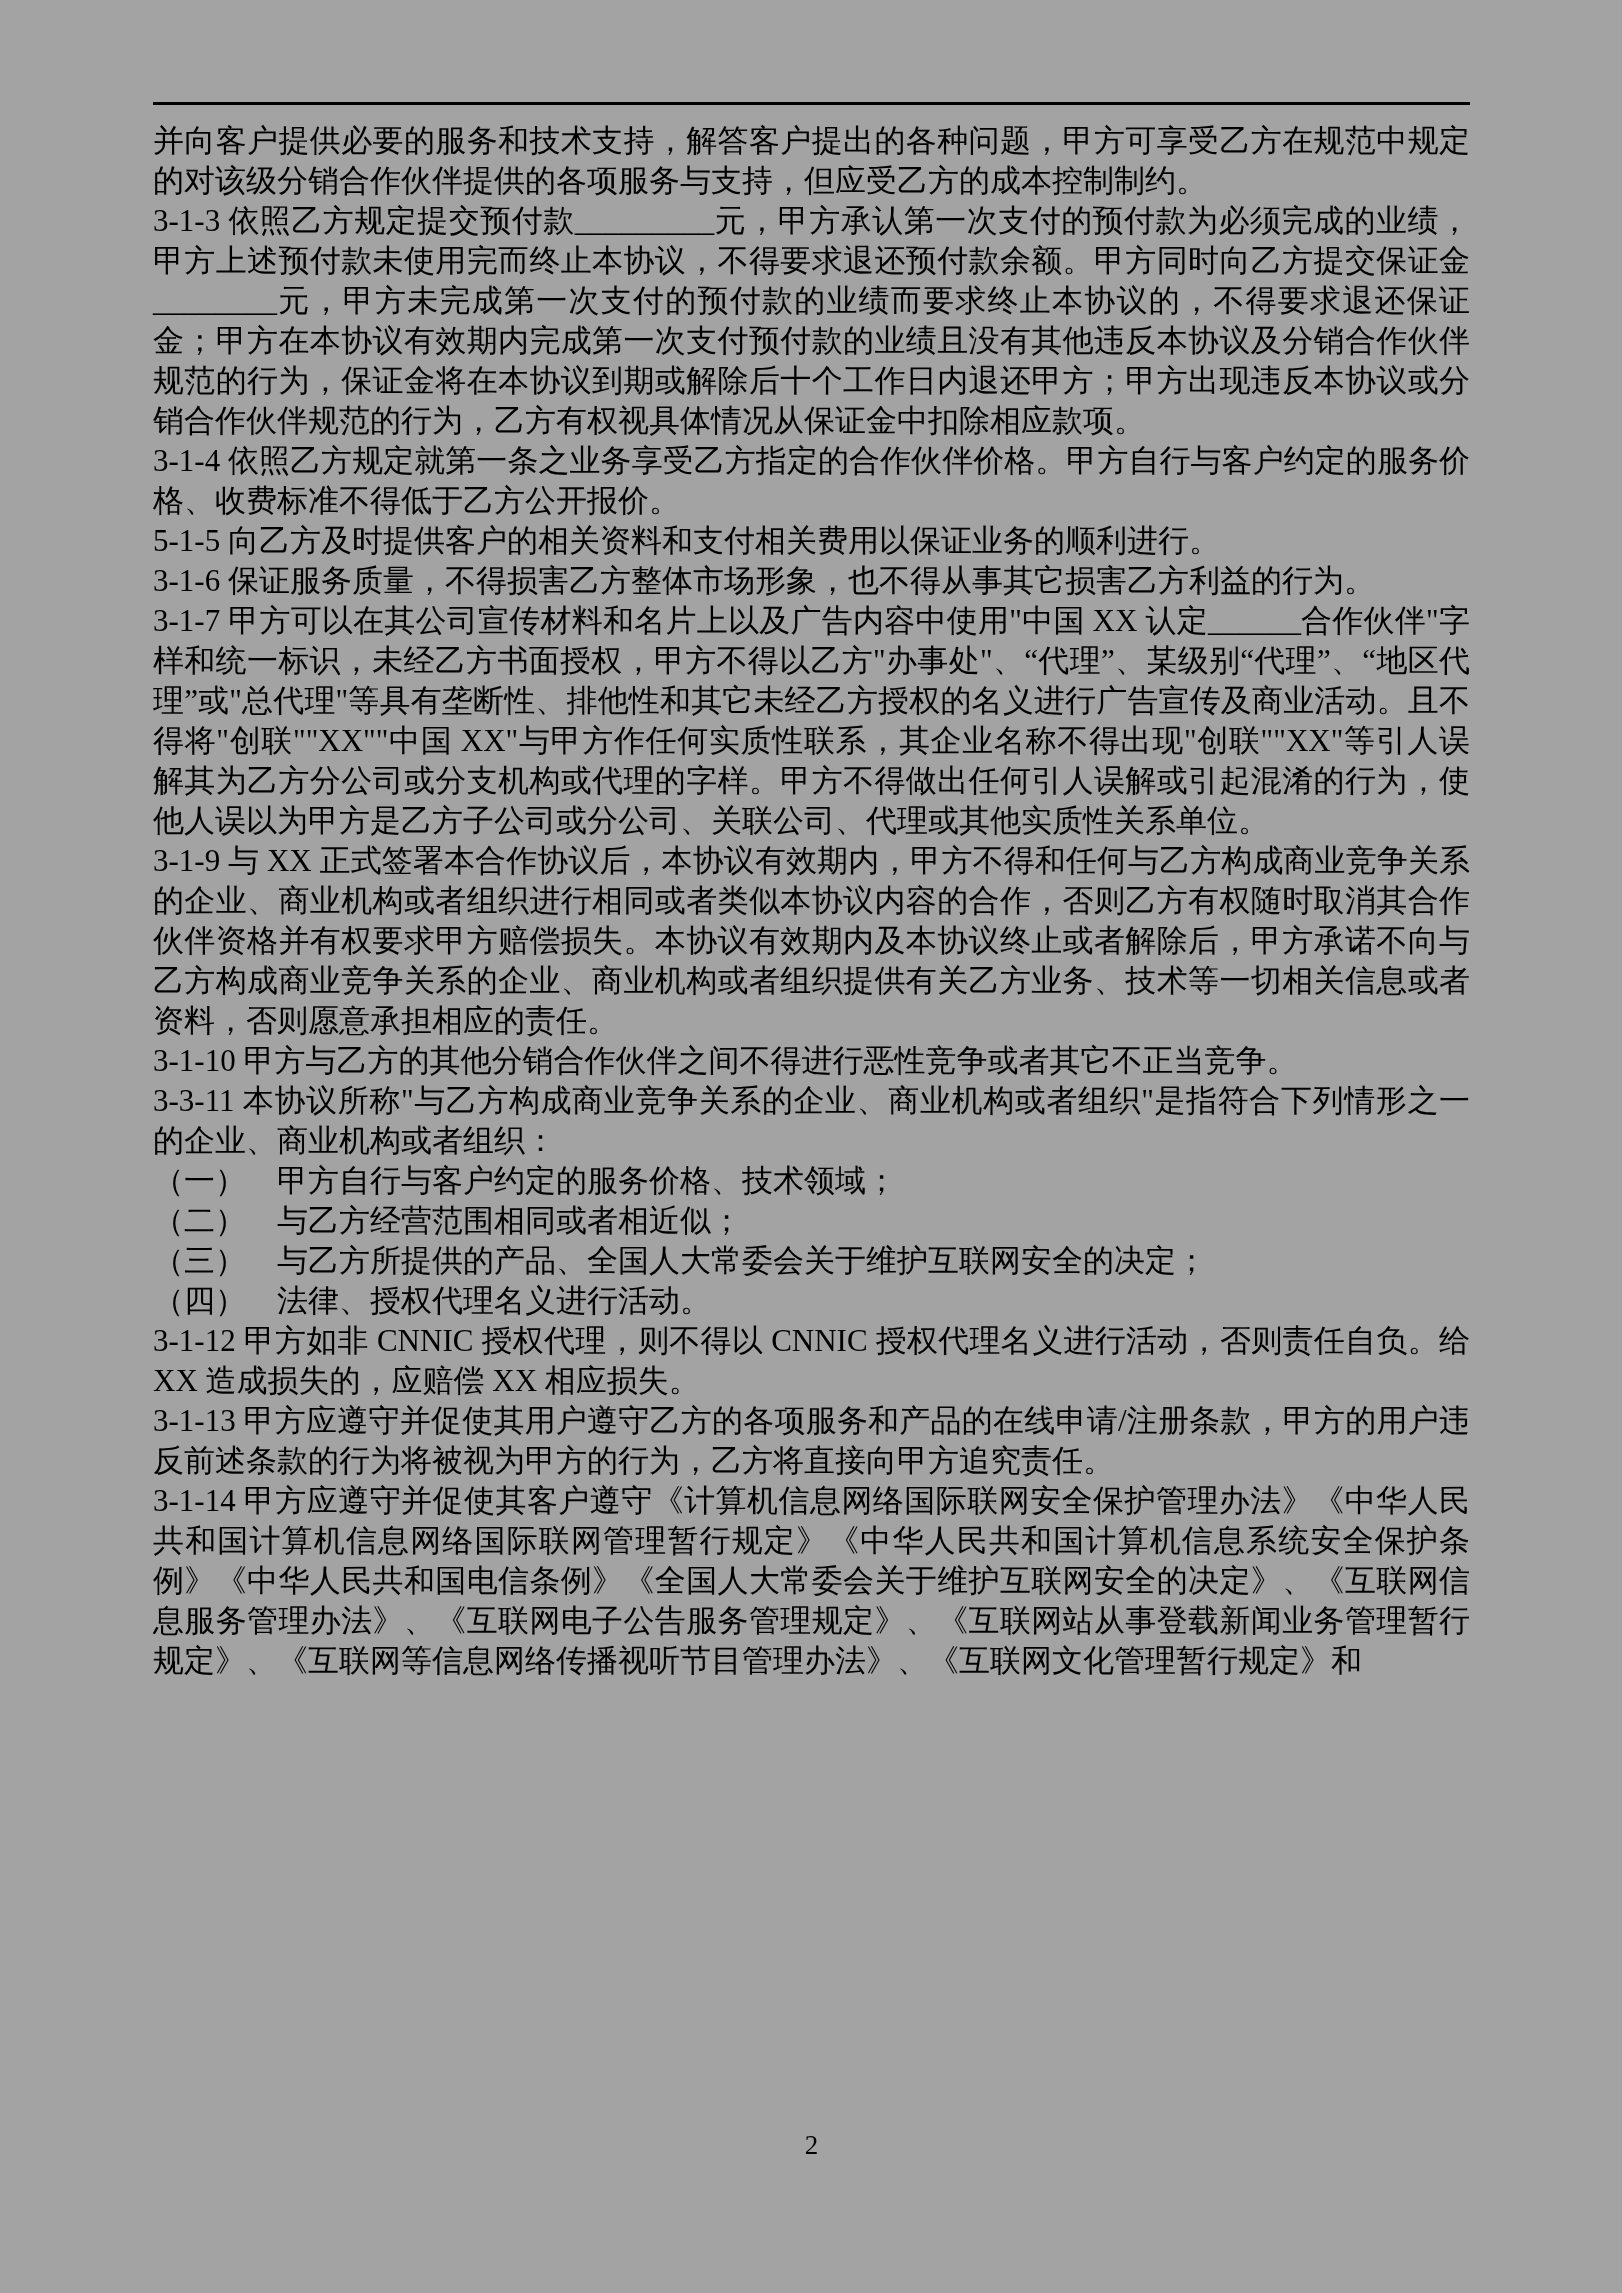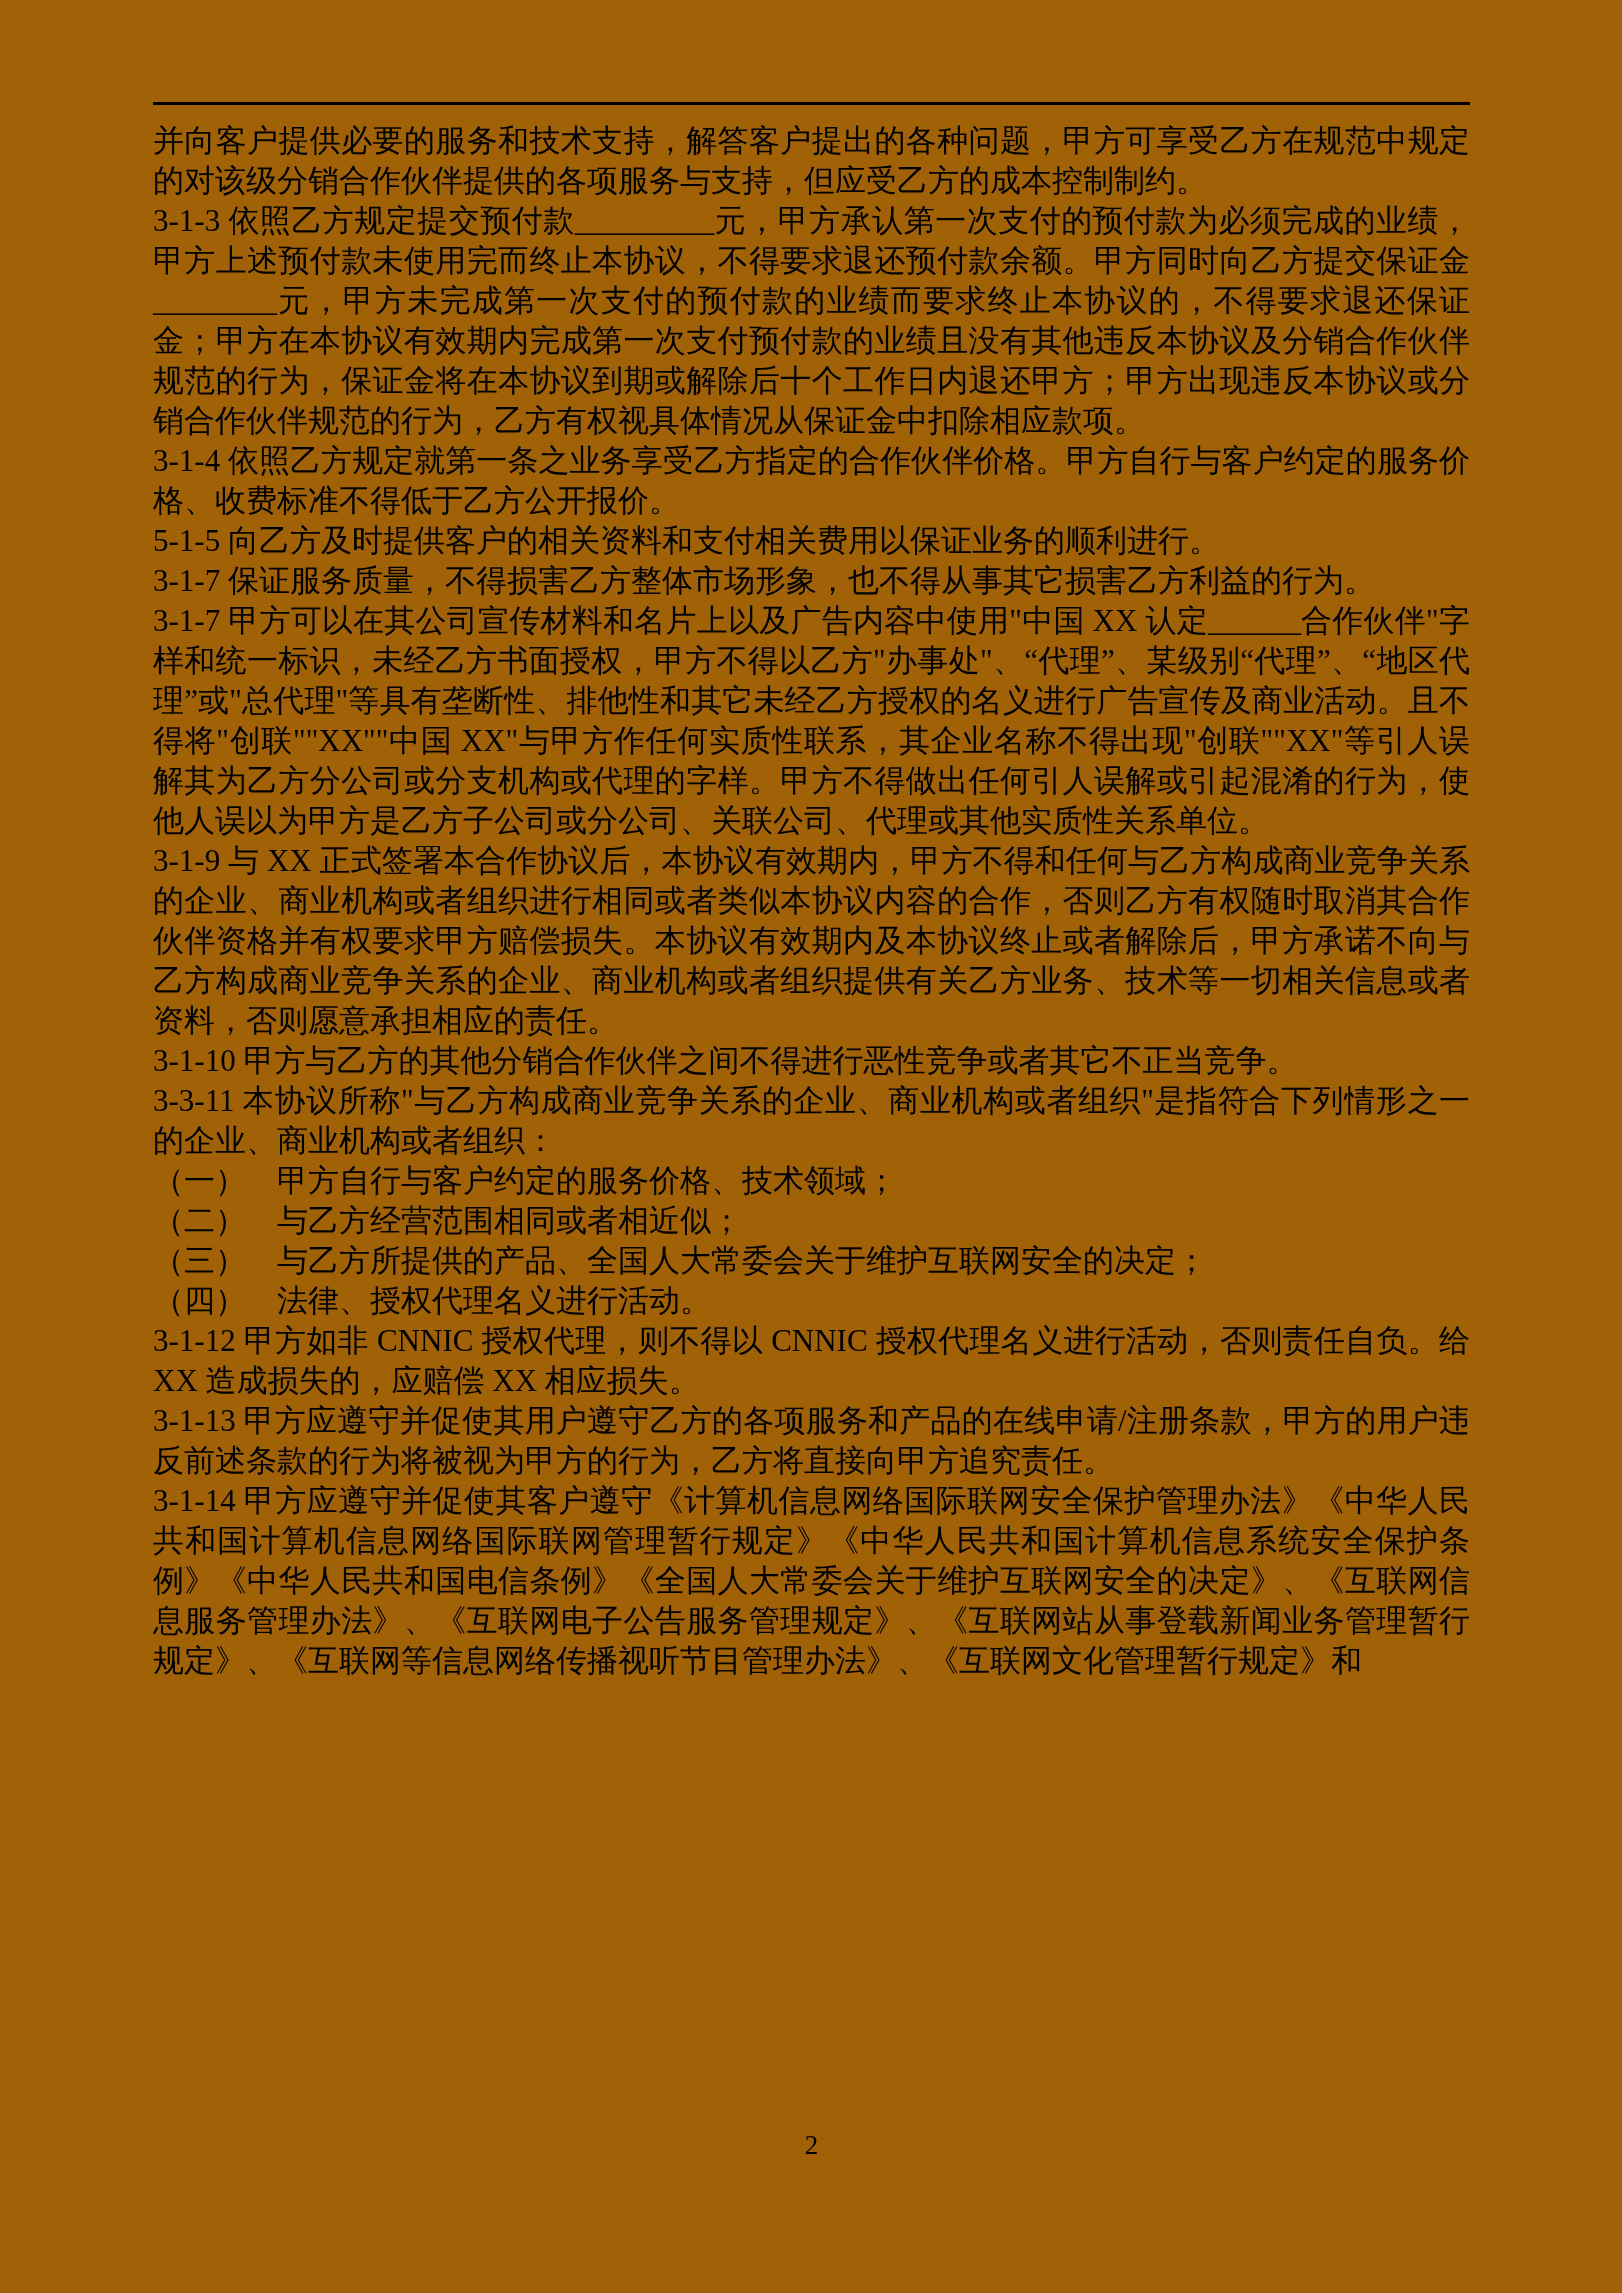--- a/index.html
+++ b/index.html
@@ -8,21 +8,21 @@
     background: #ffffff;
   }
   body {
     width: 1623px;
     height: 2294px;
   }
   .page {
     position: relative;
     width: 1623px;
     height: 2294px;
-    background: #a16207;
+    background: #a3a3a3;
     color: #000000;
     font-family: "Liberation Serif", "DejaVu Serif", serif;
     overflow: hidden;
   }
   .content {
     position: absolute;
     left: 153px;
     top: 102px;
     width: 1317px;
   }
@@ -51,21 +51,21 @@
 </head>
 <body>
 
 <div class="page">
   <div class="content">
     <div class="header-rule"></div>
     <p class="para">并向客户提供必要的服务和技术支持，解答客户提出的各种问题，甲方可享受乙方在规范中规定的对该级分销合作伙伴提供的各项服务与支持，但应受乙方的成本控制制约。</p>
     <p class="para">3-1-3 依照乙方规定提交预付款_________元，甲方承认第一次支付的预付款为必须完成的业绩，甲方上述预付款未使用完而终止本协议，不得要求退还预付款余额。甲方同时向乙方提交保证金________元，甲方未完成第一次支付的预付款的业绩而要求终止本协议的，不得要求退还保证金；甲方在本协议有效期内完成第一次支付预付款的业绩且没有其他违反本协议及分销合作伙伴规范的行为，保证金将在本协议到期或解除后十个工作日内退还甲方；甲方出现违反本协议或分销合作伙伴规范的行为，乙方有权视具体情况从保证金中扣除相应款项。</p>
     <p class="para">3-1-4 依照乙方规定就第一条之业务享受乙方指定的合作伙伴价格。甲方自行与客户约定的服务价格、收费标准不得低于乙方公开报价。</p>
     <p class="para">5-1-5 向乙方及时提供客户的相关资料和支付相关费用以保证业务的顺利进行。</p>
-    <p class="para">3-1-7 保证服务质量，不得损害乙方整体市场形象，也不得从事其它损害乙方利益的行为。</p>
+    <p class="para">3-1-6 保证服务质量，不得损害乙方整体市场形象，也不得从事其它损害乙方利益的行为。</p>
     <p class="para">3-1-7 甲方可以在其公司宣传材料和名片上以及广告内容中使用"中国 XX 认定______合作伙伴"字样和统一标识，未经乙方书面授权，甲方不得以乙方"办事处"、“代理”、某级别“代理”、“地区代理”或"总代理"等具有垄断性、排他性和其它未经乙方授权的名义进行广告宣传及商业活动。且不得将"创联""XX""中国 XX"与甲方作任何实质性联系，其企业名称不得出现"创联""XX"等引人误解其为乙方分公司或分支机构或代理的字样。甲方不得做出任何引人误解或引起混淆的行为，使他人误以为甲方是乙方子公司或分公司、关联公司、代理或其他实质性关系单位。</p>
     <p class="para">3-1-9 与 XX 正式签署本合作协议后，本协议有效期内，甲方不得和任何与乙方构成商业竞争关系的企业、商业机构或者组织进行相同或者类似本协议内容的合作，否则乙方有权随时取消其合作伙伴资格并有权要求甲方赔偿损失。本协议有效期内及本协议终止或者解除后，甲方承诺不向与乙方构成商业竞争关系的企业、商业机构或者组织提供有关乙方业务、技术等一切相关信息或者资料，否则愿意承担相应的责任。</p>
     <p class="para">3-1-10 甲方与乙方的其他分销合作伙伴之间不得进行恶性竞争或者其它不正当竞争。</p>
     <p class="para">3-3-11 本协议所称"与乙方构成商业竞争关系的企业、商业机构或者组织"是指符合下列情形之一的企业、商业机构或者组织：</p>
     <p class="para">（一）　甲方自行与客户约定的服务价格、技术领域；</p>
     <p class="para">（二）　与乙方经营范围相同或者相近似；</p>
     <p class="para">（三）　与乙方所提供的产品、全国人大常委会关于维护互联网安全的决定；</p>
     <p class="para">（四）　法律、授权代理名义进行活动。</p>
     <p class="para">3-1-12 甲方如非 CNNIC 授权代理，则不得以 CNNIC 授权代理名义进行活动，否则责任自负。给 XX 造成损失的，应赔偿 XX 相应损失。</p>
     <p class="para">3-1-13 甲方应遵守并促使其用户遵守乙方的各项服务和产品的在线申请/注册条款，甲方的用户违反前述条款的行为将被视为甲方的行为，乙方将直接向甲方追究责任。</p>

